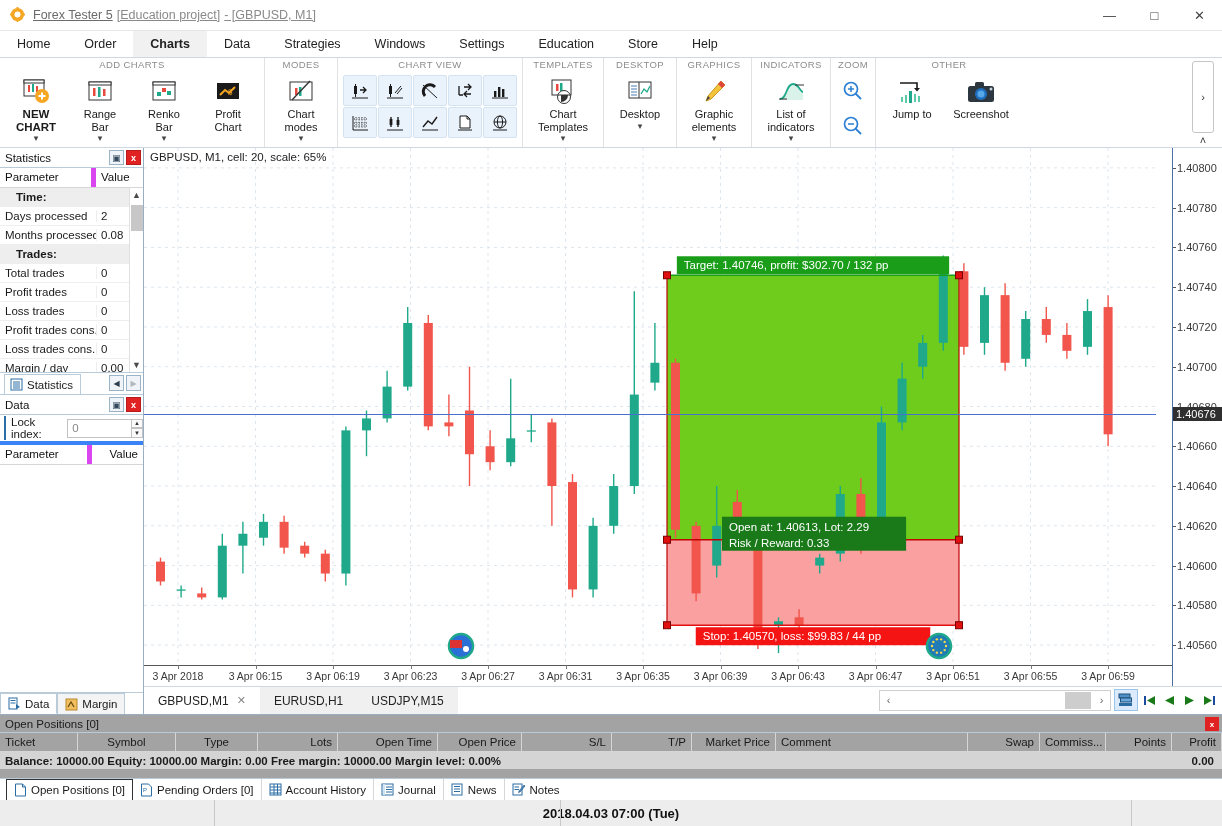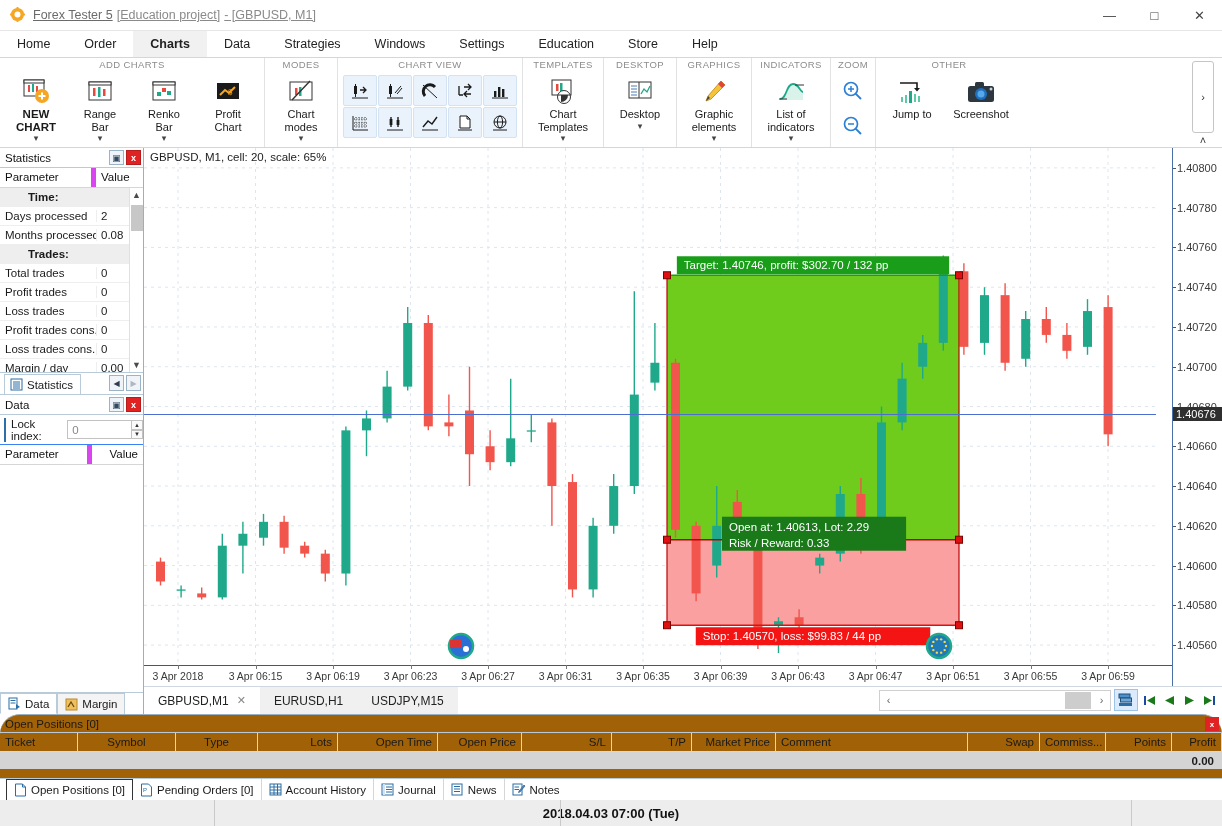--- a/index.html
+++ b/index.html
@@ -113,21 +113,21 @@
   .ph-btn.close { background:#e02222; border-color:#b61c1c; color:#fff; font-weight:bold; }
 
   .grid-head { display:flex; height:20px; border-bottom:1px solid #d6d6d6; background:#fff; }
   .gh-cell { font-size:11.5px; padding:3px 5px 0 5px; color:#111; }
   .gh-cell.p { width:96px; border-right:5px solid #d946ef;}
   .gh-cell.v { flex:1; }
   .stats-body { position:relative; flex:0 0 auto; height:185px; overflow:hidden; border-bottom:1px solid #b9cbd9;}
   .srow { display:flex; height:19px; border-bottom:1px solid #eeeeee; align-items:center; }
   .srow.section { background:#eeeeee; font-weight:bold; }
   .srow .c1 { width:96px; padding-left:5px; font-size:11.5px; white-space:nowrap; overflow:hidden; }
-  .srow.section .c1 { padding-left:28px; }
+  .srow.section .c1 { padding-left:16px; }
   .srow .c2 { width:47px; padding-left:4px; font-size:11.5px; border-left:1px solid #eeeeee;}
   .srow.section .c2 { border-left:none; }
   .vscroll {
     position:absolute; right:0; top:0; width:14px; bottom:0; background:#fff; border-left:1px solid #e0e0e0;
     display:flex; flex-direction:column; align-items:center; justify-content:space-between;
   }
   .vs-arrow { width:13px; height:14px; display:flex; align-items:center; justify-content:center; font-size:9px; color:#4a4a4a;}
   .vs-thumb { position:absolute; top:17px; left:1px; width:12px; height:26px; background:#c7c7c7; }
 
   .tabstrip {
@@ -135,21 +135,21 @@
     border-bottom:1px solid #b9cbd9; position:relative;
   }
   .dtab {
     display:flex;align-items:center;gap:4px; height:20px; padding:0 7px 0 5px;
     font-size:11.5px; border:1px solid #b9cbd9; border-bottom:none; background:#fff; margin-left:4px;
   }
   .tab-navs { position:absolute; right:2px; top:2px; display:flex; gap:2px; }
   .tnav { width:15px;height:16px;border:1px solid #9bb3c6;background:#f0f4f8;display:flex;align-items:center;justify-content:center;font-size:8px;color:#2c3e50;}
   .tnav.dis { color:#b0b8bf; }
 
-  .lockrow { height:30px; display:flex; align-items:center; padding-left:4px; border-bottom:1px solid #3b82f6;}
+  .lockrow { height:30px; display:flex; align-items:center; padding-left:4px; border-bottom:4px solid #3b82f6;}
   .lock-label { font-size:11.5px; border-left:2px solid #2e6fa5; padding-left:5px; }
   .lock-input {
     width:74px; height:19px; border:1px solid #c2c2c2; margin-left:6px; font-size:11.5px;
     color:#888; padding-left:4px; display:flex; align-items:center; background:#fff;
   }
   .spin { width:14px; height:19px; margin-left:-1px; display:flex; flex-direction:column; }
   .spin div { flex:1; border:1px solid #c2c2c2; display:flex; align-items:center; justify-content:center; font-size:6px; color:#333; background:#fafafa;}
   .data-body { flex:1; background:#fff; }
 
   .bottom-tabs {
@@ -184,21 +184,21 @@
   .ctab.inactive { background:#f0f0f0; }
   .ctab .x { margin-left:8px; color:#888; font-size:11px; }
   .ct-right { position:absolute; right:4px; top:2px; display:flex; align-items:center; gap:3px;}
   .hscroll { width:232px; height:21px; border:1px solid #cfcfcf; background:#fff; position:relative; display:flex; align-items:center; }
   .hs-arrow { width:17px; text-align:center; font-size:11px; color:#666;}
   .hs-thumb { position:absolute; right:19px; top:1px; width:26px; bottom:1px; background:#cdcdcd;}
   .stack-btn { width:24px;height:22px;border:1px solid #9cc4e8;background:#dbeafc;display:flex;align-items:center;justify-content:center;}
   .navarrow { width:17px; height:22px; display:flex; align-items:center; justify-content:center; }
 
   
-  .terminal { position:absolute; top:714px; left:0; width:1222px; height:112px; background:#a16207; border-top:1px solid #9ab0c2;border-radius:20px;}
+  .terminal { position:absolute; top:714px; left:0; width:1222px; height:112px; background:#a3a3a3; border-top:1px solid #9ab0c2;}
   .term-head {
     height:18px; display:flex; align-items:center; padding-left:5px;
     font-size:11.5px; border-bottom:1px solid #b9cbd9; position:relative;
   }
   .term-close { position:absolute; right:3px; top:2px; width:14px;height:14px;background:#e02222;color:#fff;font-size:8px;display:flex;align-items:center;justify-content:center;font-weight:bold;}
   .th-row { height:19px; display:flex; border-bottom:1px solid #d6d6d6; }
   .th-c { font-size:11.5px; padding:3px 5px 0 5px; border-right:1px solid #d6d6d6; white-space:nowrap; overflow:hidden;}
   .bal-row { height:17px; background:#d4d4d4; display:flex; align-items:center; font-size:11.5px; font-weight:bold; padding-left:5px; position:relative;}
   .bal-profit { position:absolute; right:8px; font-weight:bold;}
   .term-tabs { position:absolute; bottom:26px; left:0; right:0; height:22px; display:flex; align-items:flex-end; border-top:1px solid #b9cbd9; padding-left:6px; background:#fff;}
@@ -997,20 +997,21 @@
         <div class="th-c" style="width: 90px; text-align: right;">S/L</div>
         <div class="th-c" style="width: 80px; text-align: right;">T/P</div>
         <div class="th-c" style="width: 84px; text-align: right;">Market Price</div>
         <div class="th-c" style="width: 192px; text-align: left;">Comment</div>
         <div class="th-c" style="width: 72px; text-align: right;">Swap</div>
         <div class="th-c" style="width: 66px; text-align: right;">Commiss...</div>
         <div class="th-c" style="width: 66px; text-align: right;">Points</div>
         <div class="th-c" style="width: 50px; text-align: right;">Profit</div>
       </div>
     <div class="bal-row">
+      <span>Balance: 10000.00 Equity: 10000.00 Margin: 0.00 Free margin: 10000.00 Margin level: 0.00%</span>
       <span class="bal-profit">0.00</span>
     </div>
 
     <div class="term-tabs">
       <div class="ttab active">
         <span class="small-ico">
           <svg width="13" height="14" viewBox="0 0 13 14">
               <path d="M1.5 1 L8.5 1 L11.5 4 L11.5 13 L1.5 13 Z" fill="#fff" stroke="#2b6ca3"></path>
               <path d="M8.5 1 L8.5 4 L11.5 4" fill="none" stroke="#2b6ca3"></path>
             </svg>

